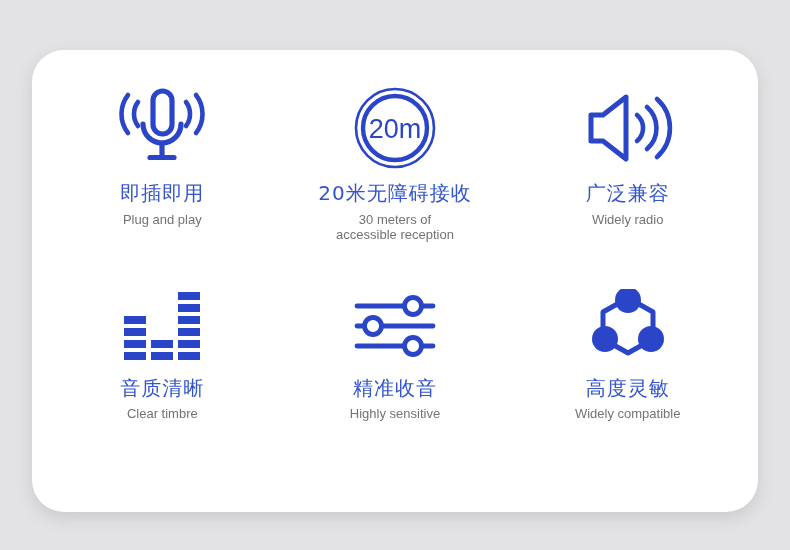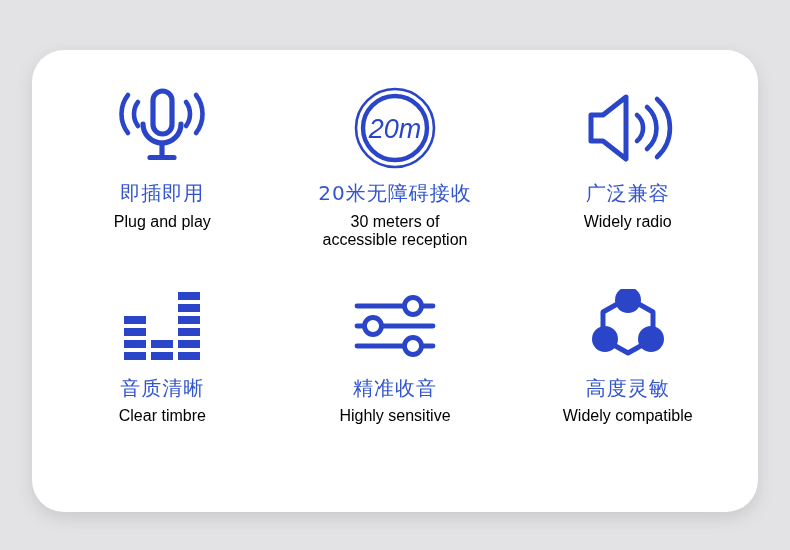--- a/index.html
+++ b/index.html
@@ -45,37 +45,36 @@
     display: flex;
     flex-direction: column;
     align-items: center;
     justify-content: flex-start;
   }
   .icon-box {
     height: 96px;
     display: flex;
     align-items: center;
     justify-content: flex-end;
-    font-style: italic;
   }
   .row2 .icon-box {
     height: 86px;
   }
   .title-cn {
     font-size: 20px;
     color: #3355cc;
     letter-spacing: 1px;
     line-height: 1.1;
     margin-top: 6px;
     white-space: nowrap;
     font-family: "DejaVu Sans", "Liberation Sans", sans-serif;
   }
   .title-en {
-    font-size: 16px;
-    color: #000000;
+    font-size: 13px;
+    color: #737373;
     line-height: 1.15;
     margin-top: 9px;
     text-align: center;
     white-space: pre-line;
   }
   .row2 .title-cn {
     margin-top: 8px;
   }
   .row2 .title-en {
     margin-top: 8px;

